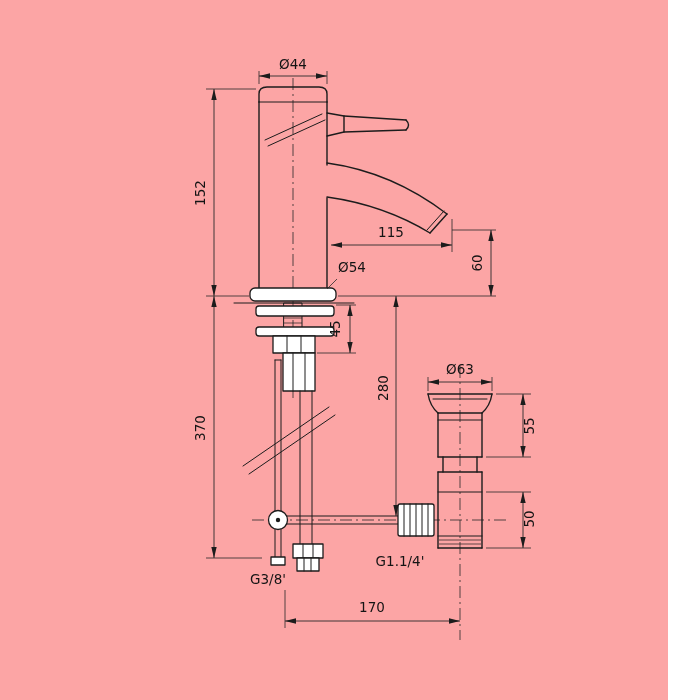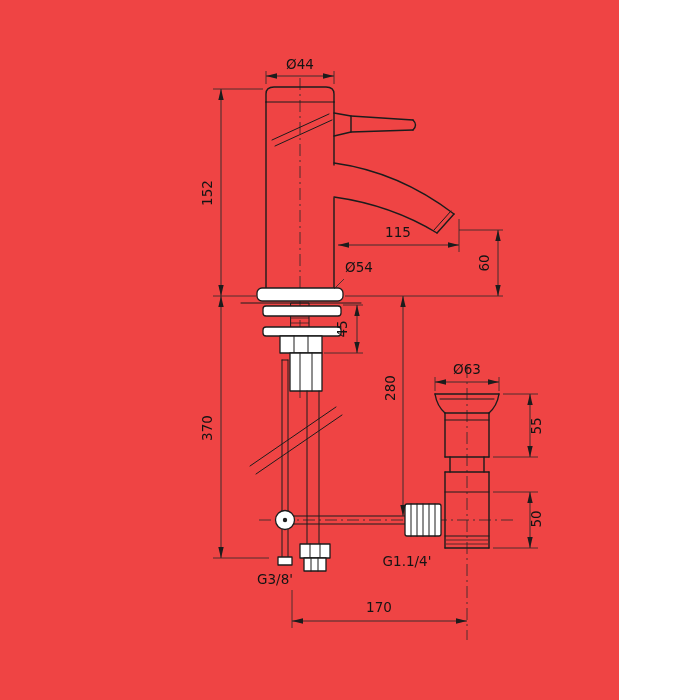--- a/index.html
+++ b/index.html
@@ -1,16 +1,16 @@
 <!DOCTYPE html>
 <html><head>
 <meta charset="utf-8">
 <style>
   html,body{margin:0;padding:0;background:#fff;}
-  .canvas{position:relative;width:612px;height:700px;background:#ef4444;overflow:hidden;padding-left:7px;}
+  .canvas{position:relative;width:668px;height:700px;background:#fca5a5;overflow:hidden;}
   svg{display:block;}
   .outline{fill:none;stroke:#1c1c1c;stroke-width:1.4;stroke-linejoin:round;stroke-linecap:round;}
   .thin{fill:none;stroke:#1c1c1c;stroke-width:1;stroke-linejoin:round;stroke-linecap:round;}
   .whitefill{fill:#ffffff;stroke:#1c1c1c;stroke-width:1.3;stroke-linejoin:round;}
   .dim{fill:none;stroke:#2a2a2a;stroke-width:0.9;}
   .ext{fill:none;stroke:#2a2a2a;stroke-width:0.8;}
   .cl{fill:none;stroke:#2a2a2a;stroke-width:0.8;stroke-dasharray:12 4 2 4;}
   .hatch{stroke:#1c1c1c;stroke-width:0.7;}
   text{font-family:"DejaVu Sans","Liberation Sans",sans-serif;font-size:13.5px;fill:#141414;}
 </style>

